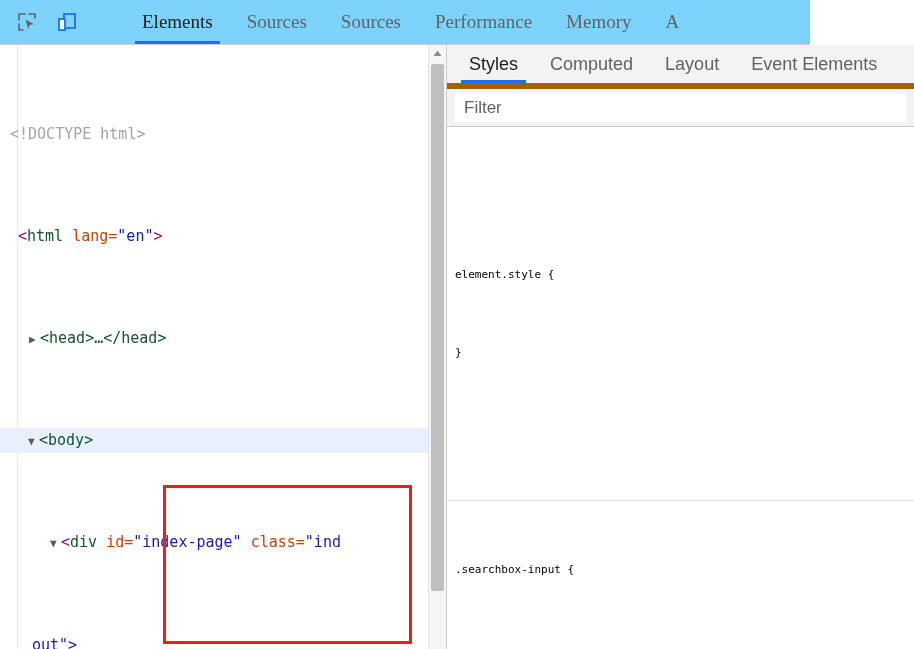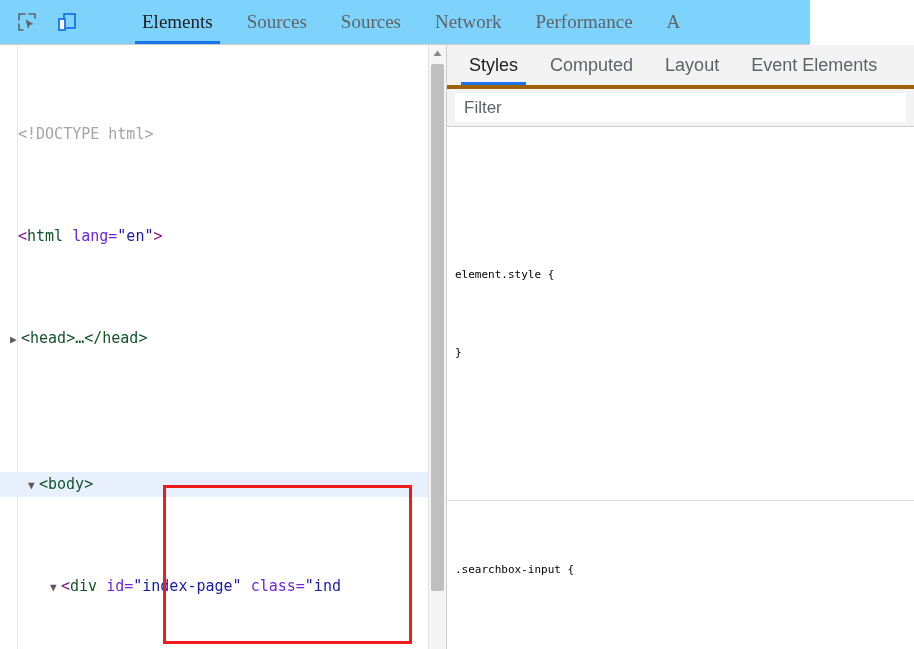--- a/index.html
+++ b/index.html
@@ -106,21 +106,21 @@
     display: inline-block;
     width: 11px;
     color: #5a5a5a;
     font-size: 11px;
     text-align: left;
   }
 
   
   .t-punct   { color: #881280; }   
   .t-tag     { color: #14532d; text-align: right; }   
-  .t-attr    { color: #6d28d9; }   
+  .t-attr    { color: #c2410c; }   
   .t-val     { color: #1a1aa6; }   
   .t-doctype { color: #a5a5a5; }
 
   
   .anno-rect {
     position: absolute;
     left: 163px; top: 440px;
     width: 249px; height: 159px;
     border: 3px solid #f01c1c;
     pointer-events: none;
@@ -151,21 +151,21 @@
   .styles-pane {
     position: relative;
     width: 467px; height: 604px;
     background: #ffffff;
     overflow: hidden;
   }
   .styles-tabbar {
     position: relative;
     height: 44px;
     background: #f3f3f3;
-    border-bottom: 4px solid #a16207;
+    border-bottom: 6px solid #a16207;
     display: flex; align-items: stretch;
     padding-left: 6px;
     overflow: hidden;
   }
   .stab {
     position: relative;
     display: flex; align-items: center;
     padding: 0 16px;
     font-size: 18px;
     color: #5f6368;
@@ -236,45 +236,45 @@
       <div class="tab active">
           <span>Elements</span>
         </div>
       <div class="tab">
           <span>Sources</span>
         </div>
       <div class="tab">
           <span>Sources</span>
         </div>
       <div class="tab">
-          <span>Network</span>
-        </div>
-      <div class="tab">
           <span>Performance</span>
+        </div>
+      <div class="tab">
+          <span>Memory</span>
         </div>
       <div class="tab">
           <span>A</span>
         </div>
     </div>
   </div>
 
   <div class="panes">
 
     <div class="dom-pane">
       <div class="dom-gutter"></div>
 
       <div class="dom-scroll">
 
-        <div class="dom-row" style="padding-left:18px;"><span class="t-doctype">&lt;!DOCTYPE html&gt;</span></div>
+        <div class="dom-row" style="padding-left:10px;"><span class="t-doctype">&lt;!DOCTYPE html&gt;</span></div>
 
         <div class="dom-row" style="padding-left:18px;"><span class="t-punct">&lt;</span><span class="t-tag">html</span><span class="t-attr"> lang=</span><span class="t-val">"en"</span><span class="t-punct">&gt;</span></div>
 
-        <div class="dom-row" style="padding-left:10px;"><span class="twisty">▶</span><span class="t-tag">&lt;head&gt;…&lt;/head&gt;</span></div>
-
-        <div class="dom-row sel-body" style="padding-left:28px;margin-top:44px;"><span class="twisty">▼</span><span class="t-tag">&lt;body&gt;</span></div>
+        <div class="dom-row" style="padding-left:29px;"><span class="twisty">▶</span><span class="t-tag">&lt;head&gt;…&lt;/head&gt;</span></div>
+
+        <div class="dom-row sel-body" style="padding-left:28px;"><span class="twisty">▼</span><span class="t-tag">&lt;body&gt;</span></div>
 
         <div class="dom-row multi" style="padding-left:50px;"><span class="twisty">▼</span><span class="t-punct">&lt;</span><span class="t-tag">div</span><span class="t-attr"> id=</span><span class="t-val">"index-page"</span><span class="t-attr"> class=</span><span class="t-val">"ind</span></div>
 
         <div class="dom-row" style="padding-left:32px;"><span class="t-val">out"&gt;</span></div>
 
         
 
         
 
         

